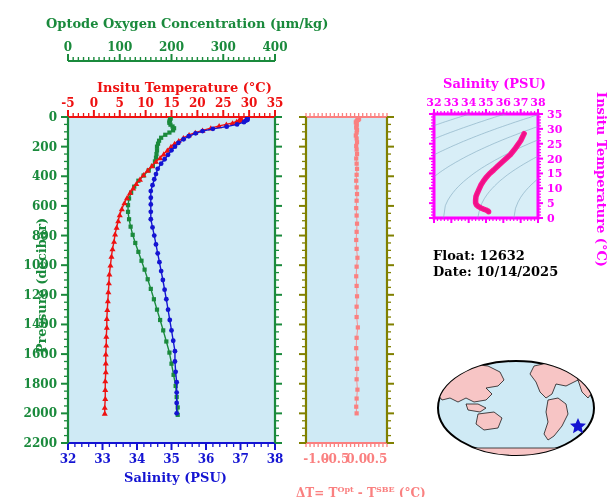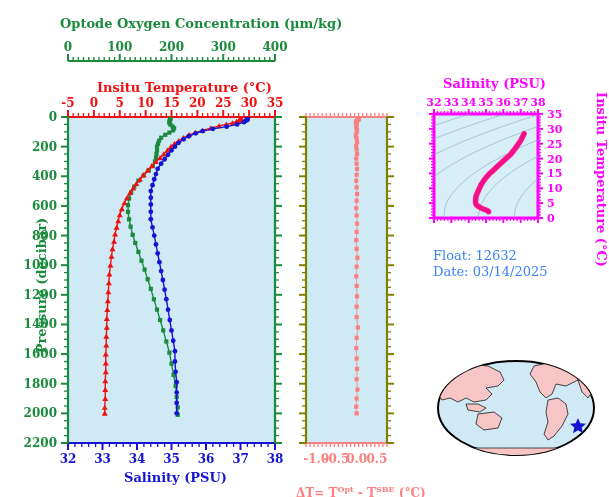--- a/index.html
+++ b/index.html
@@ -8,45 +8,45 @@
   .abs{position:absolute;}
   .lbl{position:absolute;white-space:nowrap;font-weight:bold;}
   svg{display:block;}
   #root{position:absolute;left:0;top:0;width:609px;height:497px;}
 </style>
 </head>
 <body>
 
 <div id="root"></div>
 
-<div class="lbl" style="left:60px;top:16px;font-size:13px;color:#1a8a3c;">Optode Oxygen Concentration (µm/kg)</div>
+<div class="lbl" style="left:46px;top:16px;font-size:13px;color:#1a8a3c;">Optode Oxygen Concentration (µm/kg)</div>
 
 <div class="lbl" style="left:97px;top:80px;font-size:13px;color:#ee1111;">Insitu Temperature (°C)</div>
 
 <div class="lbl" style="left:-26px;top:278px;font-size:13px;color:#1a8a3c;
             transform:rotate(-90deg);transform-origin:center center;">Pressure (decibar)</div>
 
 <div class="lbl" style="left:124px;top:470px;font-size:13px;color:#1414d2;">Salinity (PSU)</div>
 
 <div class="lbl" style="left:296px;top:468px;font-size:12px;color:#fa8080;margin-top:16px;">
   <span>ΔT= T</span><sup style="font-size:8px">Opt</sup><span> - T</span><sup style="font-size:8px">SBE</sup><span> (°C)</span>
 </div>
 
 <div class="lbl" style="left:443px;top:76px;font-size:13px;color:#ff00ff;">Salinity (PSU)</div>
 <div class="lbl" style="left:514px;top:172px;font-size:13px;color:#ff00ff;
             transform:rotate(90deg);transform-origin:center center;">Insitu Temperature (°C)</div>
 
-<div class="abs" style="left:433px;top:248px;font-size:13px;color:#3b82f6;line-height:16px;font-weight:normal;">
+<div class="abs" style="left:433px;top:248px;font-size:13px;color:#000000;line-height:16px;font-weight:bold;">
   <div>
     <span>Float:</span>
     <span>12632</span>
   </div>
   <div>
     <span>Date:</span>
-    <span>03/14/2025</span>
+    <span>10/14/2025</span>
   </div>
 </div>
 
 <svg class="abs" width="609" height="497" viewBox="0 0 609 497" style="left:0;top:0;">
   <defs>
     <clipPath id="mainclip">
         <rect x="68" y="117" width="207" height="326"></rect>
       </clipPath>
     <clipPath id="dtclip">
         <rect x="306" y="117" width="81" height="326"></rect>

